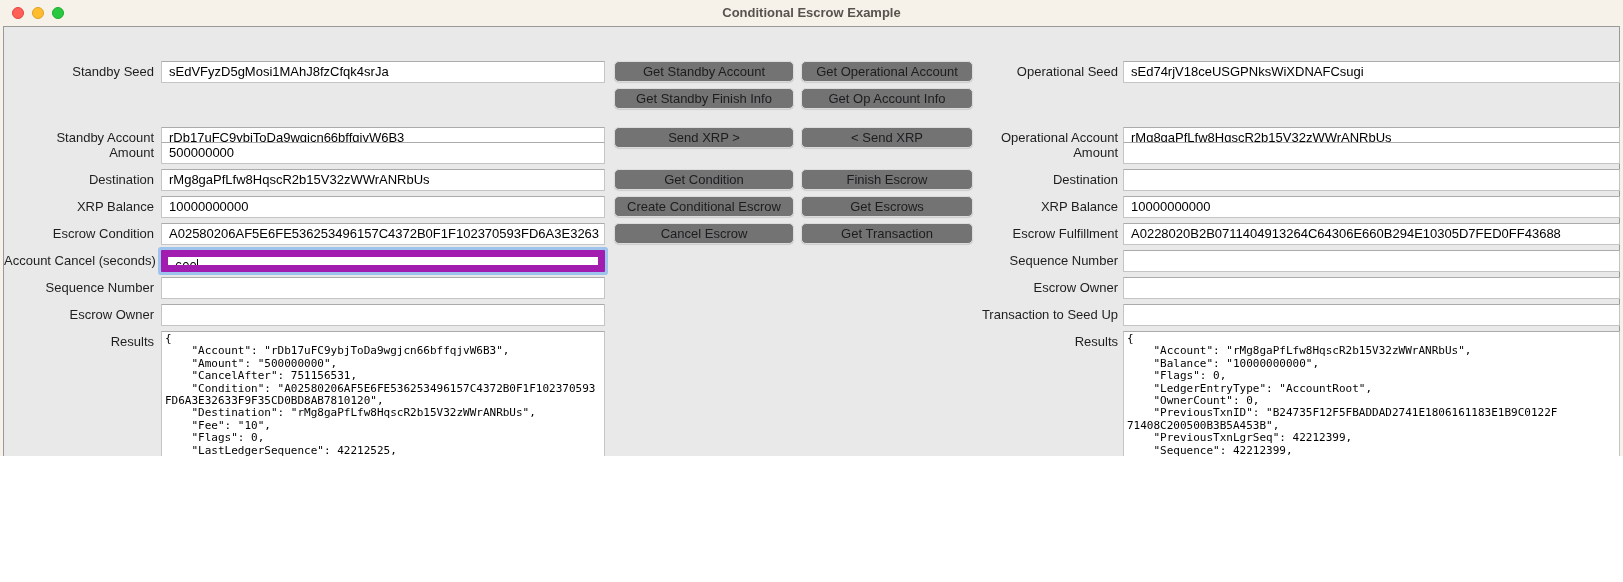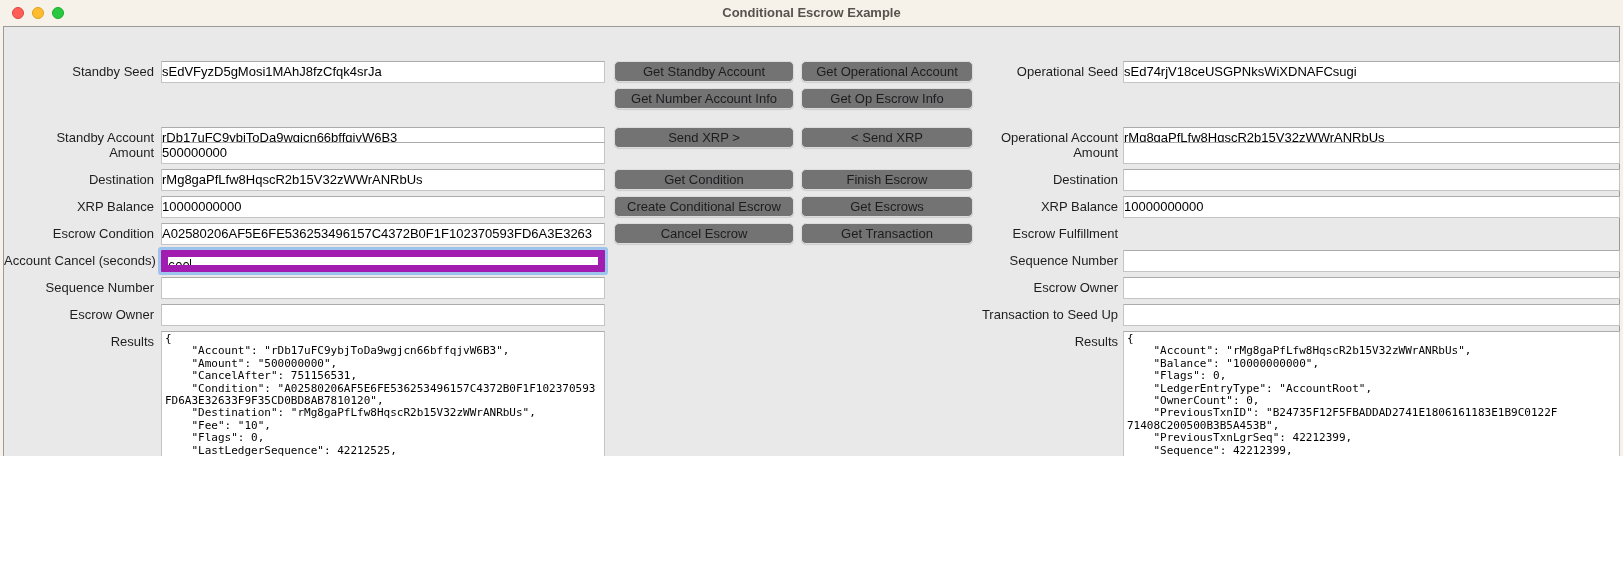--- a/index.html
+++ b/index.html
@@ -22,21 +22,21 @@
              background:#e9e9e9; border:1px solid #9a9a9a; border-bottom:none; }
 
   
   .lbl { position:absolute; height:22px; line-height:22px; font-size:13px; color:#1e1e1e;
          text-align:right; white-space:nowrap; }
   .lbl-left  { left:0;    width:150px; }
   .lbl-right { left:930px; width:184px; }
 
   .field { position:absolute; height:22px; line-height:20px; background:#ffffff;
            border:1px solid #c4c4c4; border-top-color:#ababab; border-radius:1px;
-           font-size:13px; color:#000; padding:0 0; white-space:nowrap; overflow:hidden; }
+           font-size:13px; color:#000; padding:0 7px; white-space:nowrap; overflow:hidden; }
   .f-left  { left:157px;  width:444px; }
   .f-right { left:1119px; width:497px; }
 
   .field.focused { border:7px solid #a21caf; box-shadow:0 0 0 3px #9ec3ec; }
   .caret { display:inline-block; width:1px; height:14px; background:#000; vertical-align:-2px; }
 
   .r0 {top:34px;} .r1 {top:61px;} .r2 {top:100px;} .r3 {top:115px;} .r4 {top:142px;}
   .r5 {top:169px;} .r6 {top:196px;} .r7 {top:223px;} .r8 {top:250px;} .r9 {top:277px;}
   .r10{top:304px;}
 
@@ -116,22 +116,22 @@
     "TxnSignature": "390497B8A58B06F1618C51E2E1813BE734009E282460
 E515D250AD0EF44C16FB1220E2F53773AEB014335B373FE5C0C44FF2CCC5D79DE
 5EFD6E15CFD7A089205",
     "ctid": "C2841C9B00010001",
     "date": 751155932,
     "hash": "7A60890ACAFE8708CCBBD6424ECC2DB36A566EBA95DF7740386E</div>
 
     <div class="btn b-col1 r0">Get Standby Account</div>
     <div class="btn b-col2 r0">Get Operational Account</div>
 
-    <div class="btn b-col1 r1">Get Number Account Info</div>
-    <div class="btn b-col2 r1">Get Op Escrow Info</div>
+    <div class="btn b-col1 r1">Get Standby Finish Info</div>
+    <div class="btn b-col2 r1">Get Op Account Info</div>
 
     <div class="btn b-col1 r2">Send XRP &gt;</div>
     <div class="btn b-col2 r2">&lt; Send XRP</div>
 
     <div class="btn b-col1 r4">Get Condition</div>
     <div class="btn b-col2 r4">Finish Escrow</div>
 
     <div class="btn b-col1 r5">Create Conditional Escrow</div>
     <div class="btn b-col2 r5">Get Escrows</div>
 
@@ -147,20 +147,21 @@
     <div class="lbl lbl-right r3">Amount</div>
     <div class="field f-right r3"></div>
 
     <div class="lbl lbl-right r4">Destination</div>
     <div class="field f-right r4"></div>
 
     <div class="lbl lbl-right r5">XRP Balance</div>
     <div class="field f-right r5">10000000000</div>
 
     <div class="lbl lbl-right r6">Escrow Fulfillment</div>
+    <div class="field f-right r6">A0228020B2B0711404913264C64306E660B294E10305D7FED0FF43688</div>
 
     <div class="lbl lbl-right r7">Sequence Number</div>
     <div class="field f-right r7"></div>
 
     <div class="lbl lbl-right r8">Escrow Owner</div>
     <div class="field f-right r8"></div>
 
     <div class="lbl lbl-right r9">Transaction to Seed Up</div>
     <div class="field f-right r9"></div>
 

